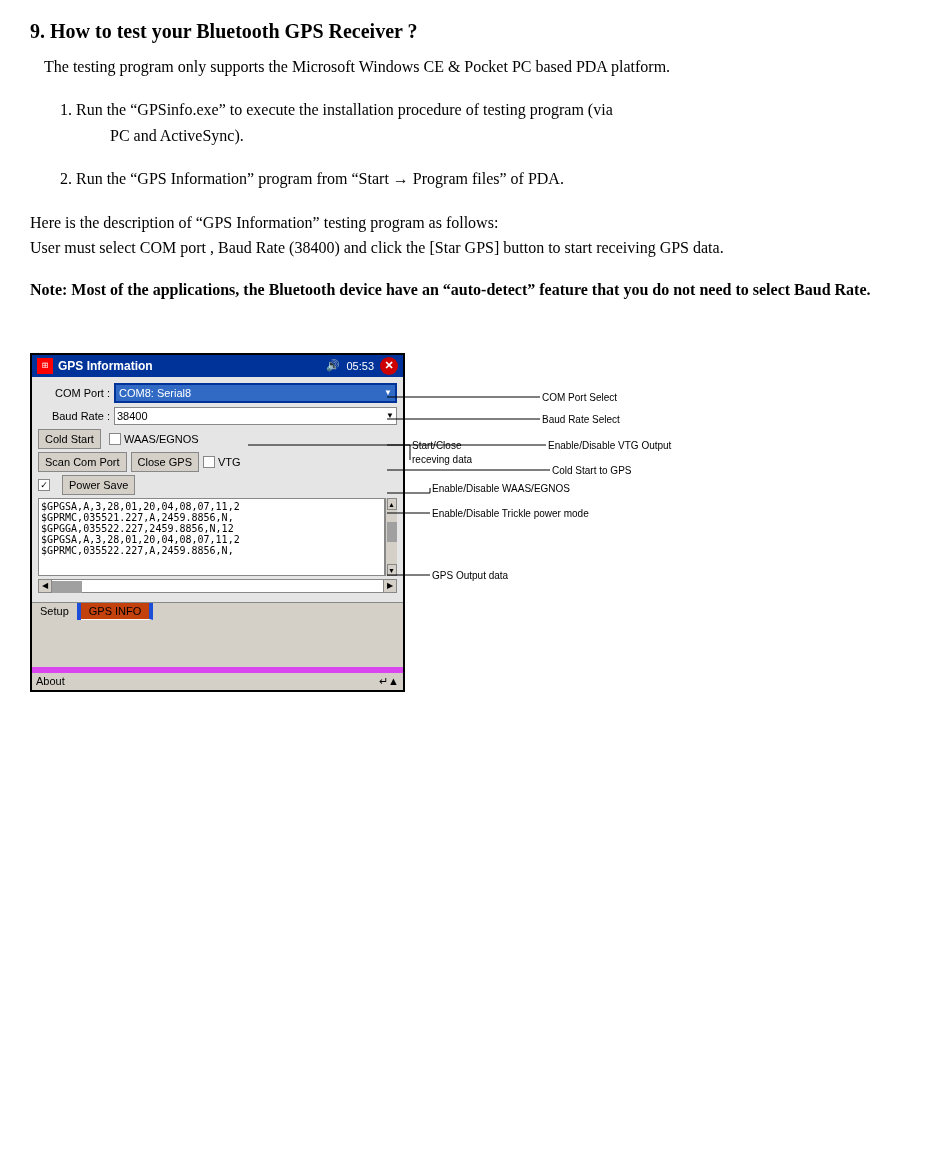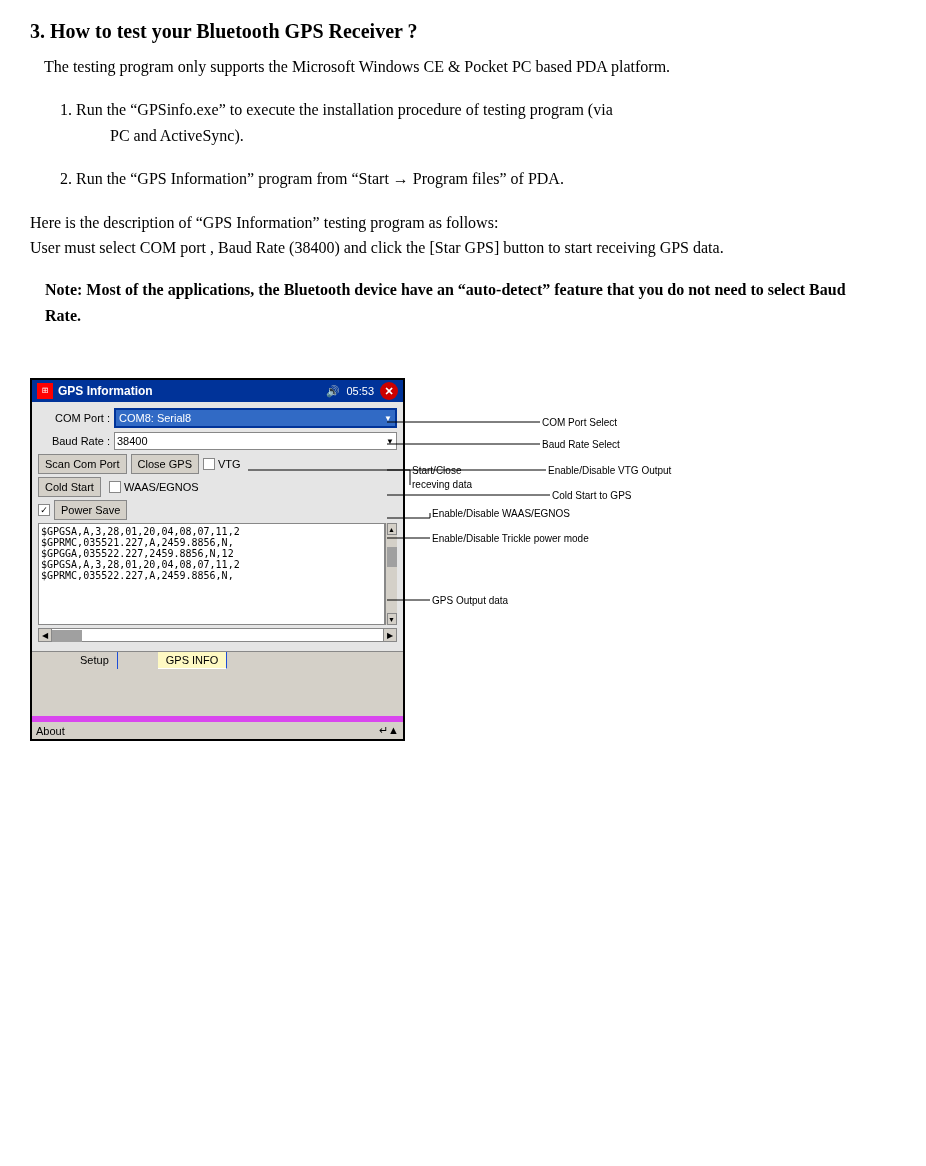--- a/index.html
+++ b/index.html
@@ -29,21 +29,21 @@
     .step-indent {
       margin-left: 50px;
       margin-top: 34px;
     }
     .description {
       margin: 10px 0 10px 0;
       line-height: 1.6;
     }
     .note {
       font-weight: bold;
-      margin: 16px 15px;
+      margin: 16px 0;
       line-height: 1.6;
     }
     
     .screenshot-container {
       margin: 30px 0 0 0;
       position: relative;
       width: 375px;
     }
     
     .gps-window {
@@ -164,21 +164,21 @@
       content: '✓';
       font-size: 9px;
       display: flex;
       align-items: center;
       justify-content: center;
       color: #000;
     }
     .output-area {
       background: #fff;
       border: 1px solid #888;
-      height: 102px;
+      height: 78px;
       overflow: hidden;
       font-size: 10px;
       font-family: monospace;
       padding: 2px;
       margin-bottom: 3px;
       position: relative;
     }
     .output-line {
       white-space: nowrap;
       overflow: hidden;
@@ -250,27 +250,26 @@
       justify-content: center;
       font-size: 8px;
     }
     .gps-tabs {
       display: flex;
       border-top: 1px solid #888;
     }
     .tab {
       padding: 2px 8px;
       font-size: 11px;
-      border-right: 1px solid #1d4ed8;
+      border-right: 4px solid #1d4ed8;
       background: #d4d0c8;
       cursor: pointer;
-      margin-left: 40px;
     }
     .tab.active {
-      background: #fef9c3;
+      background: #c2410c;
       border-bottom: 1px solid #fff;
     }
     .gps-bottom {
       display: flex;
       align-items: center;
       border-top: 6px solid #d946ef;
       padding: 2px 4px;
       background: #d4d0c8;
       justify-content: space-between;
       margin-top: 47px;
@@ -289,21 +288,21 @@
       position: absolute;
       top: 0;
       left: 0;
       width: 700px;
       pointer-events: none;
     }
   </style>
 </head>
 <body>
 
-<h1>3. How to test your Bluetooth GPS Receiver ?</h1>
+<h1>9. How to test your Bluetooth GPS Receiver ?</h1>
 
 <p class="intro-text">
   <span>The testing program only supports the Microsoft Windows CE &amp; Pocket PC based PDA platform.</span>
 </p>
 
 <div class="step">
   <span>1. Run the “GPSinfo.exe” to execute the installation procedure of testing program (via</span><br>
   <span class="step-indent">PC and ActiveSync).</span>
 </div>
 
@@ -345,45 +344,45 @@
             <span>COM8:  Serial8</span>
             <span class="select-arrow">▼</span>
           </div>
         </div>
 
         <div class="form-row">
           <span class="form-label">Baud Rate :</span>
           <div class="form-select">
             <span>38400</span>
             <span class="select-arrow">▼</span>
+          </div>
+        </div>
+
+        <div class="btn-row">
+          <button class="btn">Cold Start</button>
+          <div class="checkbox-label" style="margin-left:4px;">
+            <span class="checkbox"></span>
+            <span>WAAS/EGNOS</span>
           </div>
         </div>
 
         <div class="btn-row">
           <button class="btn">Scan Com Port</button>
           <button class="btn">Close GPS</button>
           <div class="checkbox-label">
             <span class="checkbox"></span>
             <span>VTG</span>
           </div>
         </div>
 
         <div class="btn-row">
-          <button class="btn">Cold Start</button>
-          <div class="checkbox-label" style="margin-left:4px;">
-            <span class="checkbox"></span>
-            <span>WAAS/EGNOS</span>
-          </div>
-        </div>
-
-        <div class="btn-row">
           <div class="checkbox-label" style="gap:0;">
             <span class="checkbox checked"></span>
           </div>
-          <button class="btn" style="margin-left:0;">Power Save</button>
+          <button class="btn" style="margin-left:8px;">Power Save</button>
         </div>
 
         <div style="position:relative; margin-bottom:2px;">
           <div class="output-area" style="margin-right:12px;">
             <div class="output-line">$GPGSA,A,3,28,01,20,04,08,07,11,2</div>
             <div class="output-line">$GPRMC,035521.227,A,2459.8856,N,</div>
             <div class="output-line">$GPGGA,035522.227,2459.8856,N,12</div>
             <div class="output-line">$GPGSA,A,3,28,01,20,04,08,07,11,2</div>
             <div class="output-line">$GPRMC,035522.227,A,2459.8856,N,</div>
           </div>

